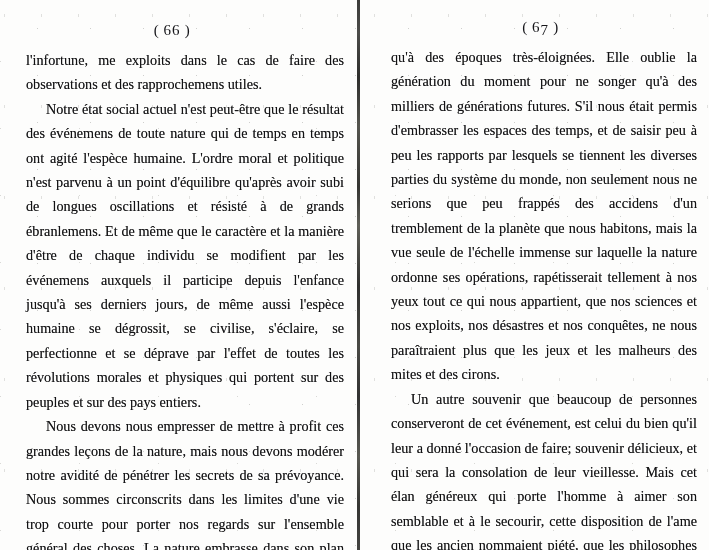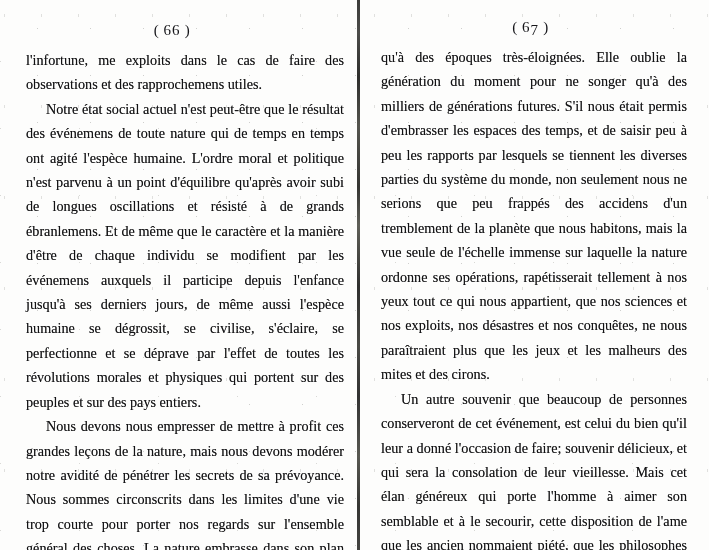--- a/index.html
+++ b/index.html
@@ -31,21 +31,21 @@
     background-size: 53px 47px, 79px 67px, 37px 91px;
     background-position: 11px 5px, 40px 28px, 23px 61px;
   }
 
   .page {
     position: absolute;
     top: 0;
     height: 550px;
   }
   .page-left  { left: 0;     width: 358px; }
-  .page-right { left: 352px; width: 347px; }
+  .page-right { left: 362px; width: 347px; }
 
   
   .gutter {
     position: absolute;
     top: 0;
     left: 357px;
     width: 3px;
     height: 550px;
     background: linear-gradient(
       to bottom,

